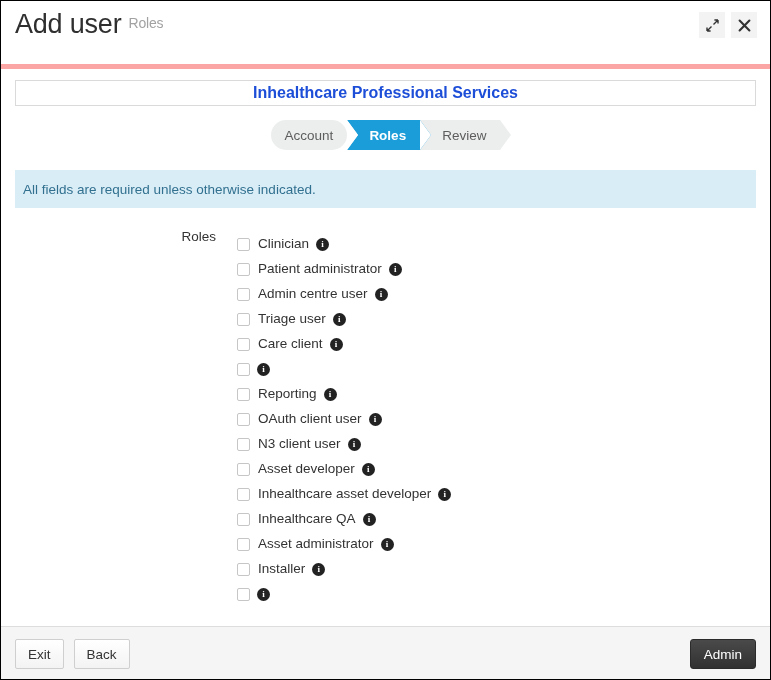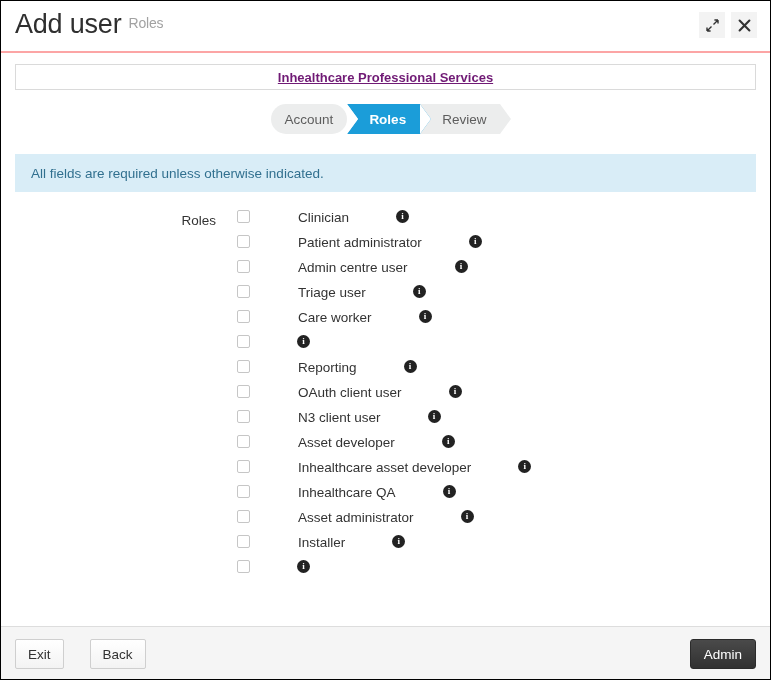--- a/index.html
+++ b/index.html
@@ -17,23 +17,23 @@
     height: 680px;
     box-sizing: border-box;
     border: 1px solid #000000;
     background: #ffffff;
     overflow: hidden;
   }
 
   
   .titlebar {
     position: relative;
-    height: 52px;
-    box-sizing: border-box;
-    border-bottom: 2px solid #fca5a5;
+    height: 68px;
+    box-sizing: border-box;
+    border-bottom: 5px solid #fca5a5;
     background: #ffffff;
   }
   .title-text {
     position: absolute;
     left: 14px;
     top: 8px;
     font-size: 27px;
     color: #2f2f2f;
     font-weight: 400;
     letter-spacing: -0.2px;
@@ -77,24 +77,23 @@
     margin: 11px 14px 0 14px;
     height: 26px;
     border: 1px solid #dadada;
     background: #ffffff;
     display: flex;
     align-items: center;
     justify-content: center;
     box-sizing: border-box;
   }
   .org-banner-text {
-    font-size: 13px;
+    font-size: 16px;
     font-weight: bold;
-    color: #701a75;
-    text-decoration: underline;
+    color: #1d4ed8;
   }
 
   
   .steps {
     margin-top: 14px;
     display: flex;
     justify-content: center;
     align-items: stretch;
     height: 30px;
   }
@@ -147,21 +146,21 @@
   
   .info-banner {
     margin: 20px 14px 0 14px;
     height: 38px;
     background: #d9edf7;
     display: flex;
     align-items: center;
     box-sizing: border-box;
   }
   .info-banner-text {
-    padding-left: 16px;
+    padding-left: 8px;
     font-size: 13.5px;
     color: #31708f;
   }
 
   
   .form-area {
     margin-top: 18px;
     position: relative;
   }
   .field-label {
@@ -172,23 +171,22 @@
     text-align: right;
     font-size: 13.5px;
     color: #333333;
   }
   .checkbox-list {
     margin-left: 236px;
   }
   .cb-row {
     height: 25px;
     display: flex;
-    align-items: flex-start;
-    cursor: pointer;
-    gap: 40px;
+    align-items: flex-end;
+    cursor: pointer;
   }
   .cb-box {
     width: 13px;
     height: 13px;
     border: 1px solid #c6c6c6;
     border-radius: 2px;
     background: #ffffff;
     box-sizing: border-box;
     flex: 0 0 auto;
     cursor: pointer;
@@ -226,21 +224,21 @@
     height: 53px;
     background: #f5f5f5;
     border-top: 1px solid #dddddd;
     box-sizing: border-box;
   }
   .footer-left {
     position: absolute;
     left: 14px;
     top: 12px;
     display: flex;
-    gap: 26px;
+    gap: 10px;
   }
   .btn-default {
     min-width: 48px;
     height: 30px;
     padding: 0 12px;
     background: linear-gradient(#ffffff, #f3f3f3);
     border: 1px solid #cfcfcf;
     border-radius: 2px;
     font-family: "Liberation Sans", sans-serif;
     font-size: 13.5px;
@@ -333,21 +331,21 @@
             <span class="cb-label">Admin centre user</span>
             <span class="info-icon">i</span>
           </div>
           <div class="cb-row">
             <span class="cb-box"></span>
             <span class="cb-label">Triage user</span>
             <span class="info-icon">i</span>
           </div>
           <div class="cb-row">
             <span class="cb-box"></span>
-            <span class="cb-label">Care worker</span>
+            <span class="cb-label">Care client</span>
             <span class="info-icon">i</span>
           </div>
           <div class="cb-row">
             <span class="cb-box"></span>
             <span class="info-icon">i</span>
           </div>
           <div class="cb-row">
             <span class="cb-box"></span>
             <span class="cb-label">Reporting</span>
             <span class="info-icon">i</span>

